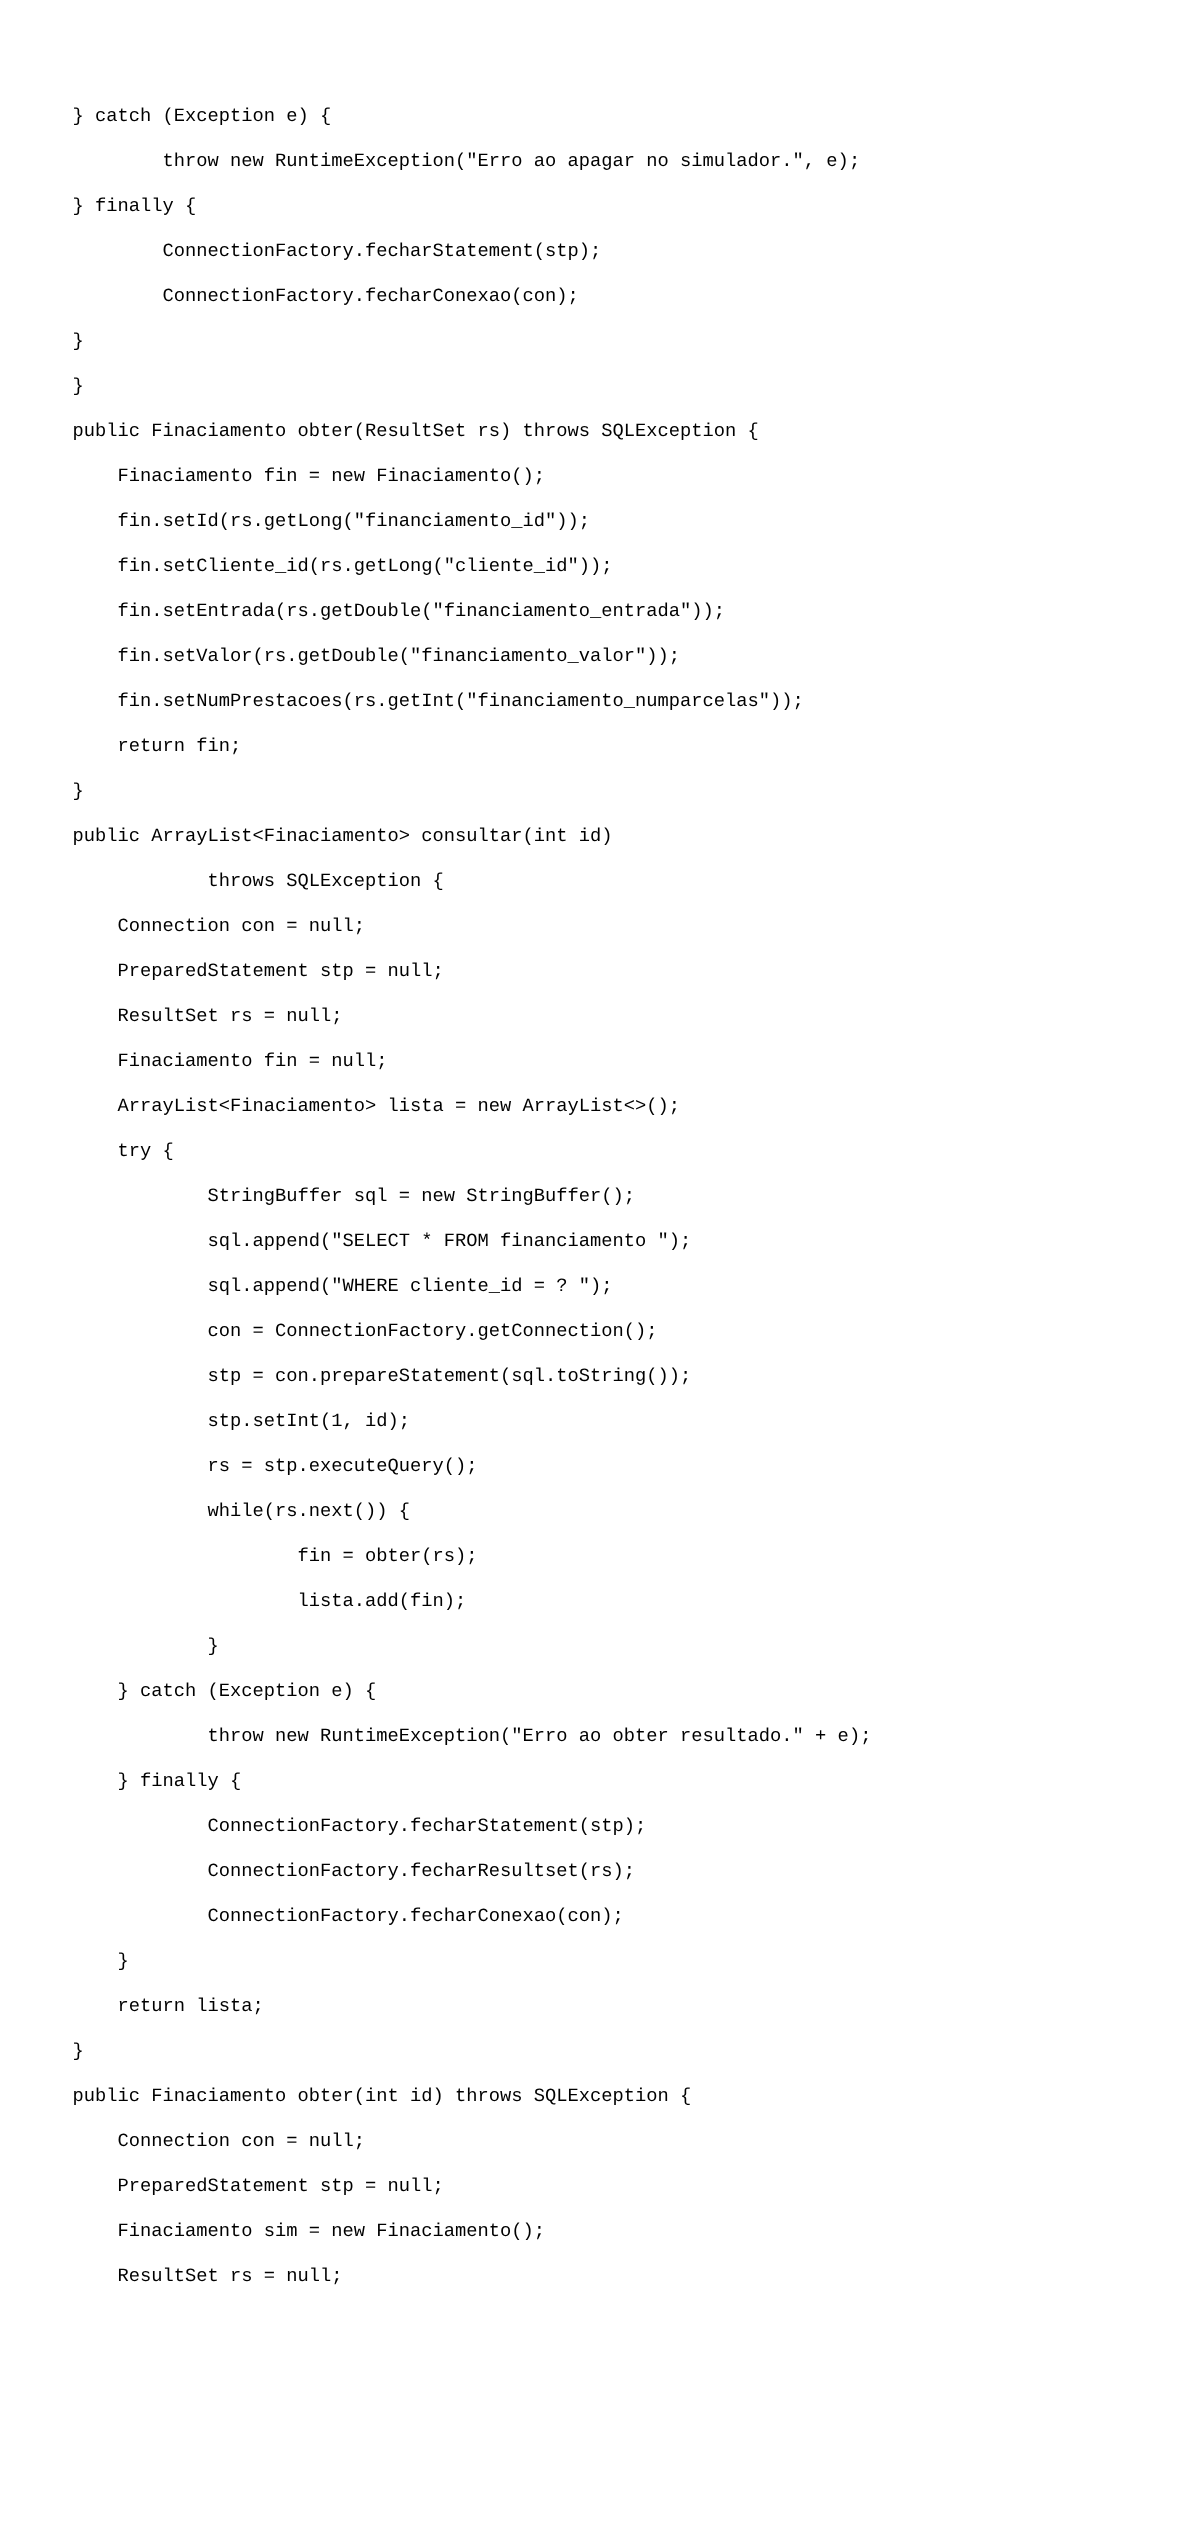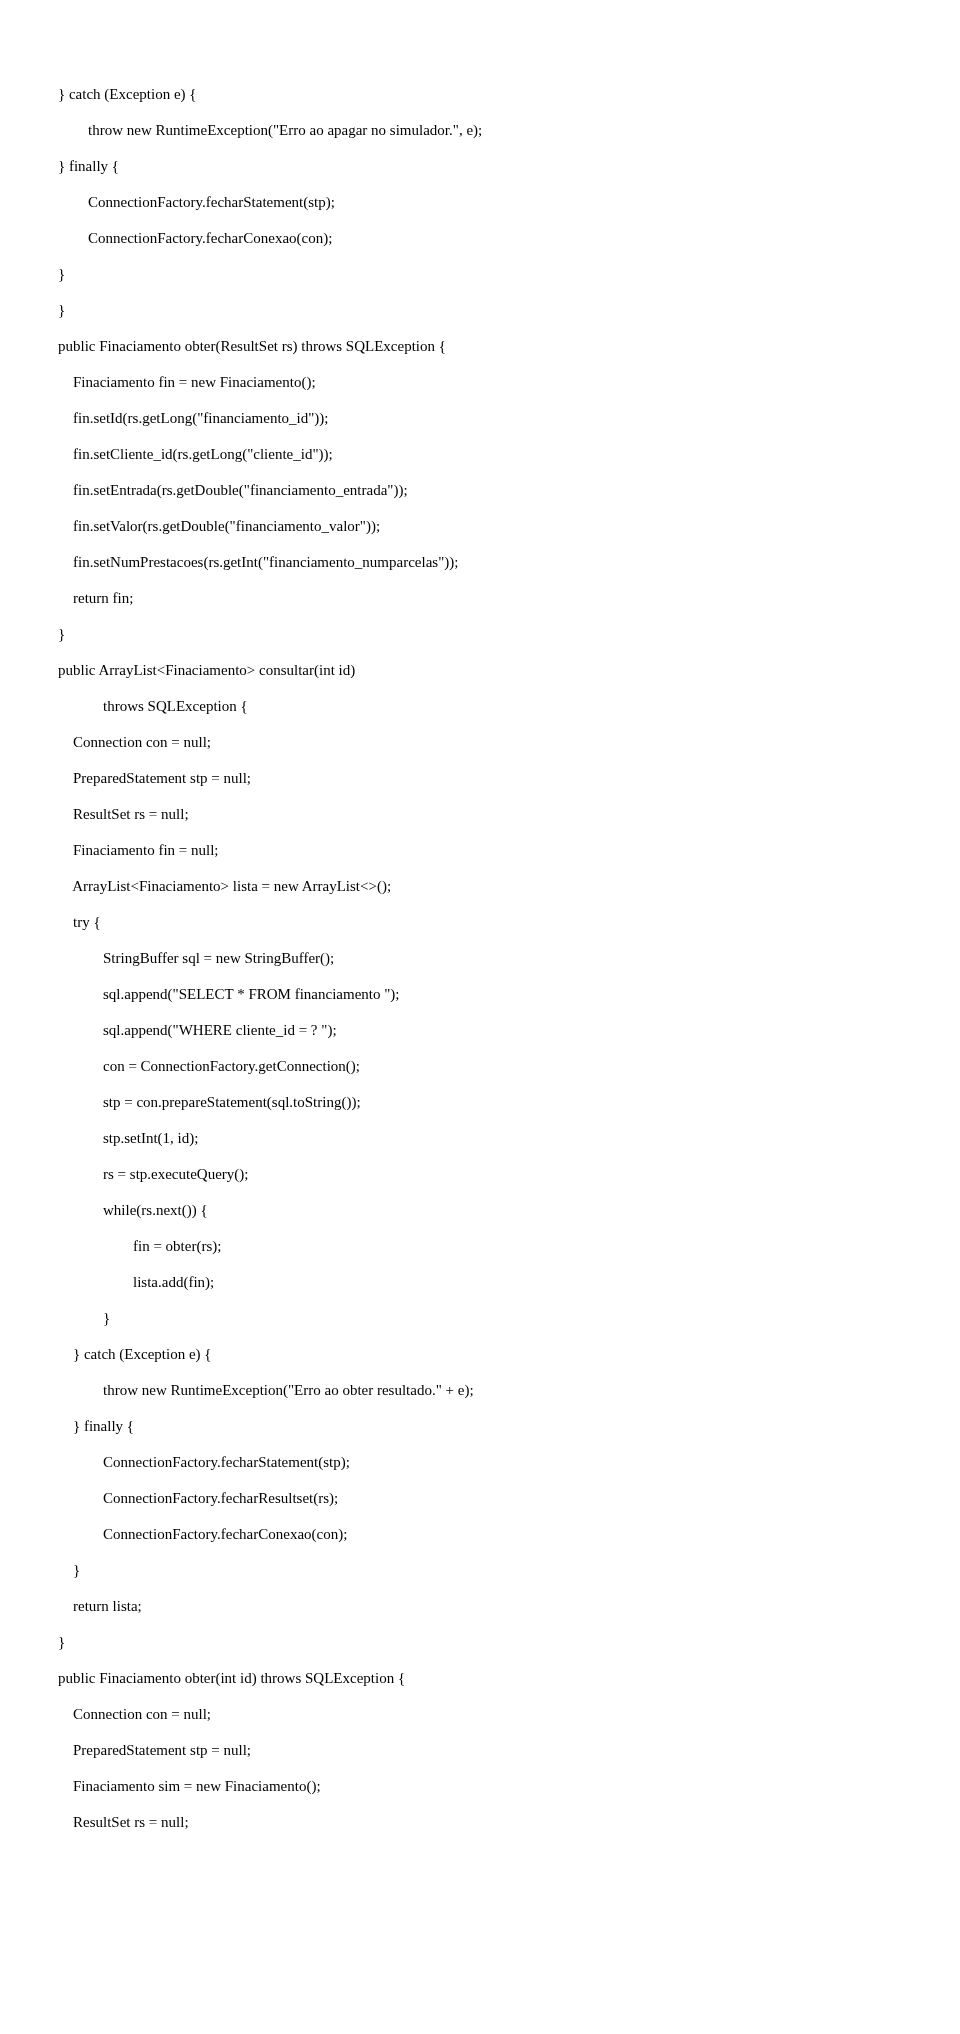--- a/index.html
+++ b/index.html
@@ -1,19 +1,18 @@
 <!DOCTYPE html>
 <html><head>
   <meta charset="utf-8">
   <style>
     * {
       margin: 12px;
       padding: 0;
       box-sizing: border-box;
-      font-family: Liberation Serif, serif;
     }
     body {
       background-color: #ffffff;
       font-family: 'Courier New', Courier, monospace;
       font-size: 15px;
       line-height: 1.6;
       color: #000000;
       padding: 10px 0;
     }
     .code-block {

